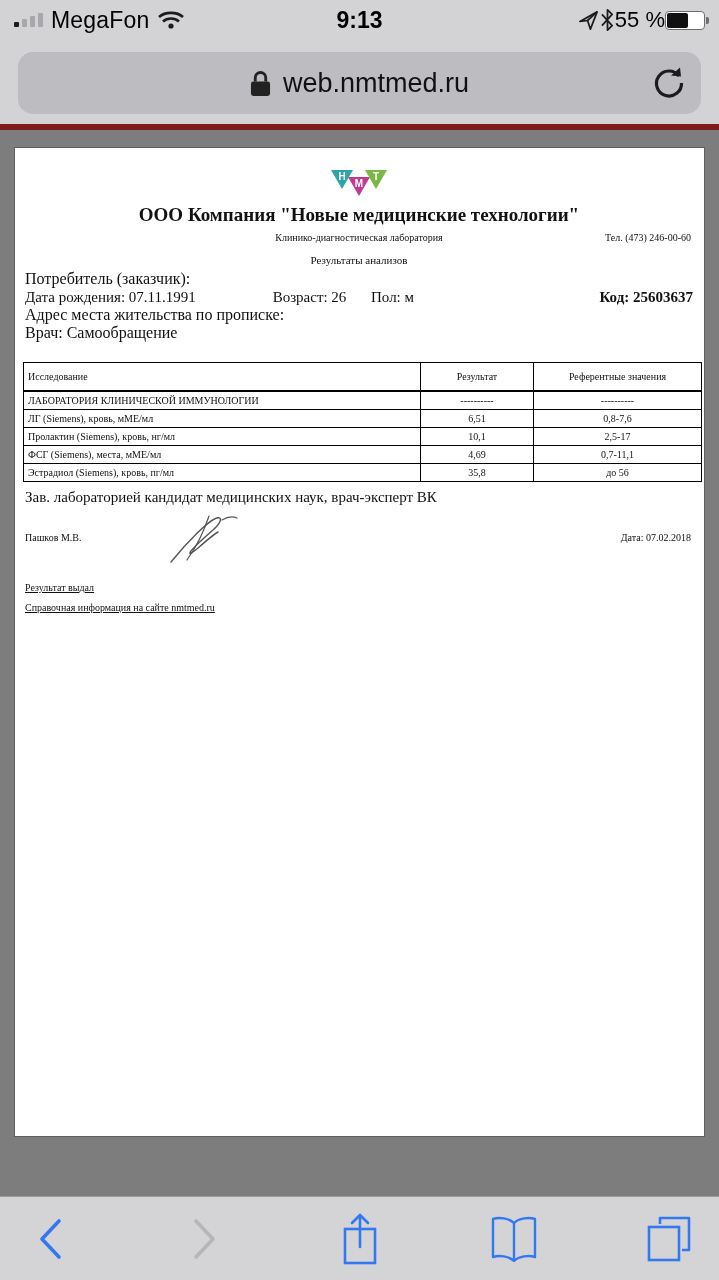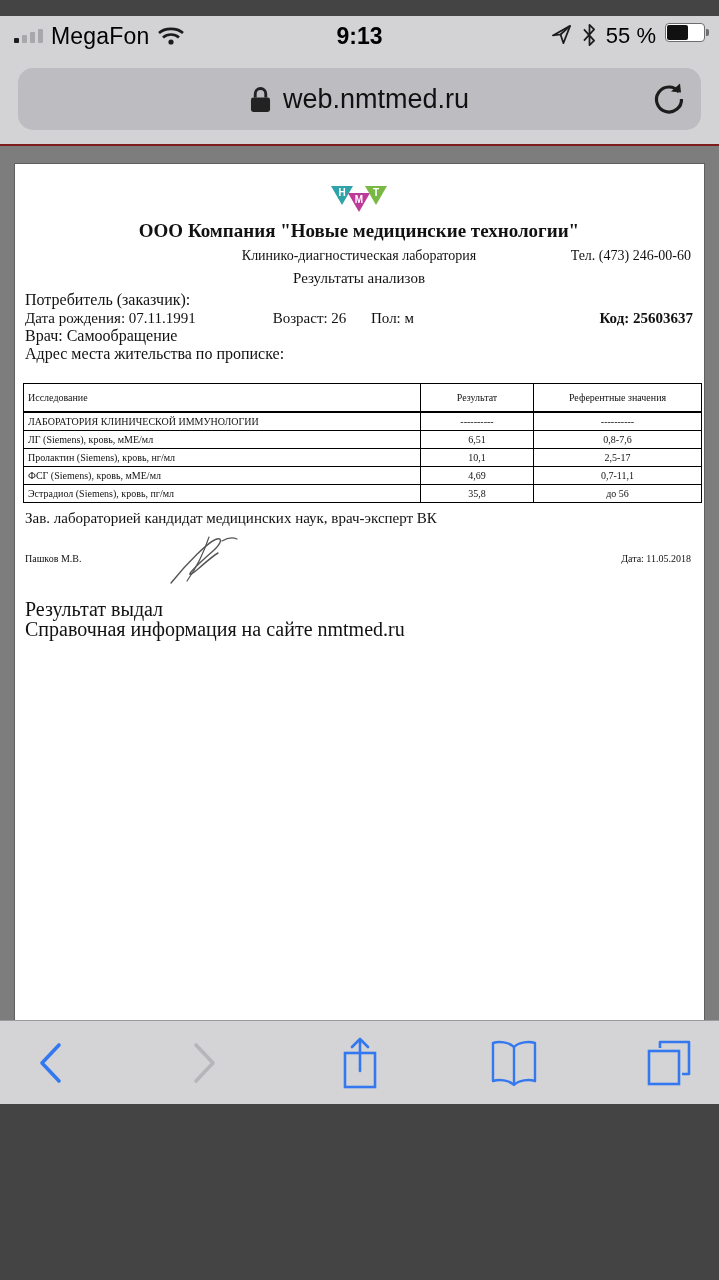--- a/index.html
+++ b/index.html
@@ -1,45 +1,45 @@
 <!DOCTYPE html>
 <html><head>
 <meta charset="utf-8">
 <style>
   html,body{margin:0;padding:0;background:#444;}
   .screen{
-    position:relative;width:719px;height:1088px;margin:16px auto;
+    position:relative;width:719px;height:1280px;margin:0 auto;
     background:#7d7d7d;overflow:hidden;
     font-family:"Liberation Sans",sans-serif;
     -webkit-font-smoothing:antialiased;
   }
   
   .status-bar{
     position:absolute;top:0;left:0;right:0;height:40px;
     background:#d3d3d5;display:flex;align-items:center;
     padding:0 14px;box-sizing:border-box;color:#000;
   }
   .sb-left{display:flex;align-items:center;gap:8px;flex:1;}
   .signal{display:flex;align-items:flex-end;gap:3px;height:16px;padding-bottom:2px;}
   .signal i{display:block;width:5px;border-radius:1px;background:#a8a8ac;}
   .signal i:nth-child(1){height:5px;background:#1c1c1c;}
   .signal i:nth-child(2){height:8px;}
   .signal i:nth-child(3){height:11px;}
   .signal i:nth-child(4){height:14px;}
   .carrier{font-size:23px;letter-spacing:.2px;}
   .sb-time{flex:0 0 auto;font-size:23px;font-weight:600;}
-  .sb-right{display:flex;gap:9px;flex:1;justify-content:flex-end;}
+  .sb-right{display:flex;align-items:center;flex:1;justify-content:flex-end;}
   .batt-pct{font-size:22px;}
   .battery{position:relative;width:40px;height:19px;border:1.5px solid #6d6d70;border-radius:4px;background:#fff;box-sizing:border-box;}
   .battery .fill{position:absolute;left:1px;top:1px;bottom:1px;width:55%;background:#111;border-radius:2px;}
   .battery .nub{position:absolute;right:-5px;top:5px;width:3px;height:7px;background:#6d6d70;border-radius:0 2px 2px 0;}
   
   .nav-bar{
     position:absolute;top:40px;left:0;right:0;height:90px;
-    background:#d3d3d5;border-bottom:2px solid #7f1d1d;box-sizing:border-box;
+    background:#d3d3d5;border-bottom:6px solid #7f1d1d;box-sizing:border-box;
   }
   .url-field{
     position:absolute;left:18px;right:18px;top:12px;height:62px;
     background:#bdbdc1;border-radius:15px;
     display:flex;align-items:center;justify-content:center;gap:12px;
     color:#111;font-size:27px;
   }
   .refresh-btn{position:absolute;right:14px;top:13px;width:36px;height:36px;background:none;border:none;padding:0;cursor:pointer;}
   
   .webview{position:absolute;top:131px;left:0;right:0;bottom:84px;background:#7d7d7d;}
@@ -52,24 +52,24 @@
   .logo{display:flex;justify-content:center;height:26px;margin-bottom:8px;}
   .logo-tris{position:relative;width:56px;height:26px;}
   .tri{position:absolute;width:22px;height:19px;
     clip-path:polygon(0 0,100% 0,50% 100%);
     color:#fff;font-family:"Liberation Sans",sans-serif;font-size:10px;font-weight:bold;
     text-align:center;line-height:13px;}
   .tri.t1{left:0;top:0;background:#2fa3a8;}
   .tri.t2{left:17px;top:7px;background:#bd3a99;}
   .tri.t3{left:34px;top:0;background:#79b845;}
   .company{text-align:center;font-size:19px;font-weight:bold;margin:2px 0 6px;}
-  .subhead{position:relative;height:20px;font-size:14px;}
+  .subhead{position:relative;height:20px;font-size:10px;}
   .subhead .center{position:absolute;left:0;right:0;text-align:center;}
   .subhead .right{position:absolute;right:2px;}
-  .subtitle{text-align:center;font-size:15px;margin:2px 0 4px;}
+  .subtitle{text-align:center;font-size:11px;margin:2px 0 4px;}
   .pline{font-size:16px;line-height:18px;}
   .pdata{display:flex;font-size:15px;line-height:18px;}
   .pdata .w1{width:223px;}
   .pdata .w2{width:123px;text-align:center;}
   .pdata .code{margin-left:auto;font-weight:bold;}
   
   table.results{
     border-collapse:collapse;width:678px;margin:20px 0 0 -2px;
     font-size:10px;table-layout:fixed;
   }
@@ -78,21 +78,21 @@
     overflow:hidden;white-space:nowrap;
   }
   table.results th{font-weight:normal;text-align:left;height:27px;border-bottom-width:2px;}
   table.results th.c,table.results td.c{text-align:center;}
   col.c1{width:397px;} col.c2{width:113px;} col.c3{width:168px;}
   
   .foot1{font-size:15px;margin-top:7px;}
   .sigrow{position:relative;margin-top:26px;font-size:10px;height:20px;}
   .sigrow .date{position:absolute;right:2px;top:0;}
   .sigrow svg{position:absolute;left:140px;top:-22px;}
-  .foot2{font-size:20px;line-height:20px;margin-top:26px;}
+  .foot2{font-size:10px;line-height:20px;margin-top:26px;text-decoration:underline;}
   
   .toolbar{
     position:absolute;left:0;right:0;bottom:0;height:84px;
     background:#d4d4d6;border-top:1px solid #9b9b9e;box-sizing:border-box;
     display:flex;align-items:center;justify-content:space-between;
     padding:0 22px;
   }
   .tb-btn{background:none;border:none;padding:0;width:56px;height:62px;display:flex;align-items:center;justify-content:center;cursor:pointer;}
   .stroke-blue{stroke:#3478f0;fill:none;}
   .stroke-gray{stroke:#b6b6ba;fill:none;}
@@ -171,22 +171,22 @@
 
       <div class="subtitle">Результаты анализов</div>
 
       <div class="pline">Потребитель (заказчик):</div>
       <div class="pdata">
         <span class="w1">Дата рождения: 07.11.1991</span>
         <span class="w2">Возраст: 26</span>
         <span>Пол: м</span>
         <span class="code">Код: 25603637</span>
       </div>
+      <div class="pline">Адрес места жительства по прописке:</div>
       <div class="pline">Врач: Самообращение</div>
-      <div class="pline">Адрес места жительства по прописке:</div>
 
       <table class="results">
         <colgroup>
             <col class="c1">
             <col class="c2">
             <col class="c3">
           </colgroup>
         <tbody>
             <tr>
           <th>Исследование</th>
@@ -202,42 +202,42 @@
           <td>ЛГ (Siemens), кровь, мМЕ/мл</td>
           <td class="c">6,51</td>
           <td class="c">0,8-7,6</td>
         </tr>
         <tr>
           <td>Пролактин (Siemens), кровь, нг/мл</td>
           <td class="c">10,1</td>
           <td class="c">2,5-17</td>
         </tr>
         <tr>
-          <td>ФСГ (Siemens), кровь, мМЕ/мл</td>
+          <td>ФСГ (Siemens), места, мМЕ/мл</td>
           <td class="c">4,69</td>
           <td class="c">0,7-11,1</td>
         </tr>
         <tr>
           <td>Эстрадиол (Siemens), кровь, пг/мл</td>
           <td class="c">35,8</td>
           <td class="c">до 56</td>
         </tr>
       </tbody>
         </table>
 
       <div class="foot1">Зав. лабораторией кандидат медицинских наук, врач-эксперт ВК</div>
 
       <div class="sigrow">
         <span>Пашков М.В.</span>
         <svg width="78" height="58" viewBox="0 0 78 58">
           <path d="M6 52 C 22 32, 44 10, 52 8 C 58 6.5, 56 13, 48 20 C 40 27, 30 36, 26 41 C 23 45, 26 44, 33 38 C 41 31, 49 24, 53 22" fill="none" stroke="#555" stroke-width="1.4" stroke-linecap="round"></path>
           <path d="M44 6 C 40 18, 32 36, 22 50" fill="none" stroke="#555" stroke-width="1.2" stroke-linecap="round"></path>
           <path d="M57 10 C 62 7, 68 6, 72 8" fill="none" stroke="#555" stroke-width="1.2" stroke-linecap="round"></path>
         </svg>
-        <span class="date">Дата: 11.05.2018</span>
+        <span class="date">Дата: 07.02.2018</span>
       </div>
 
       <div class="foot2">
         <div>Результат выдал</div>
         <div>Справочная информация на сайте nmtmed.ru</div>
       </div>
 
     </div>
   </div>
 

